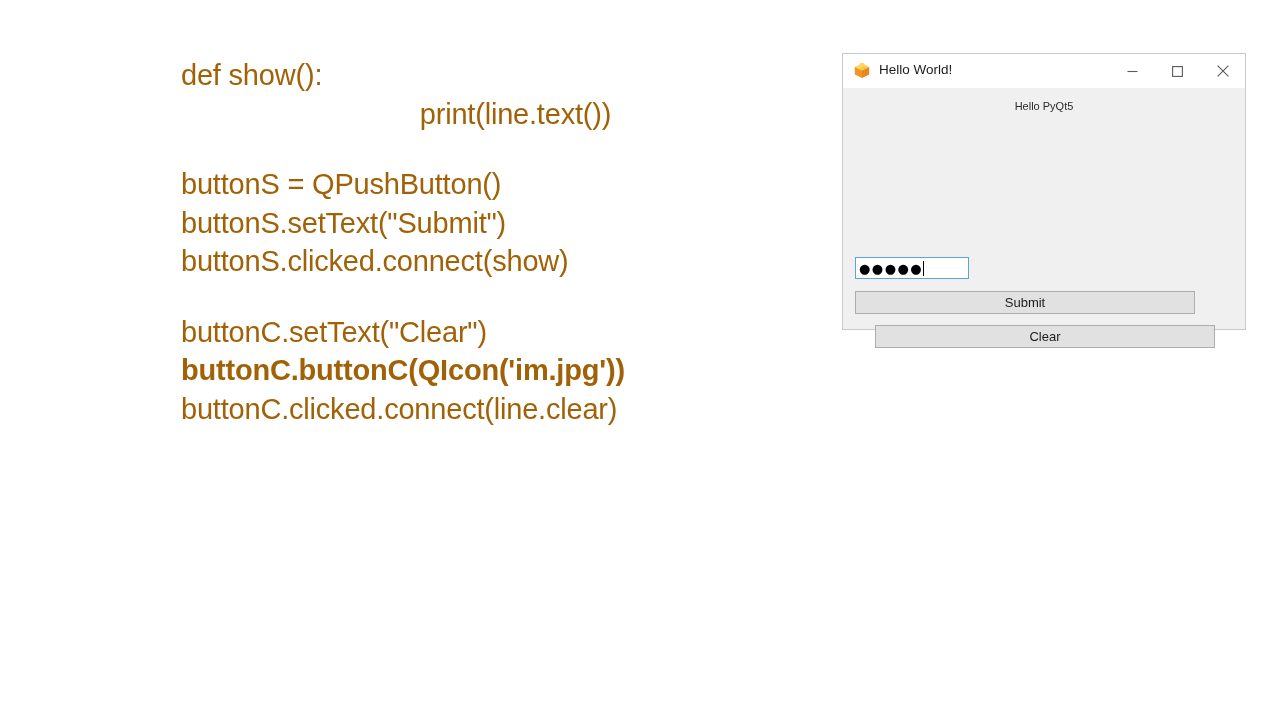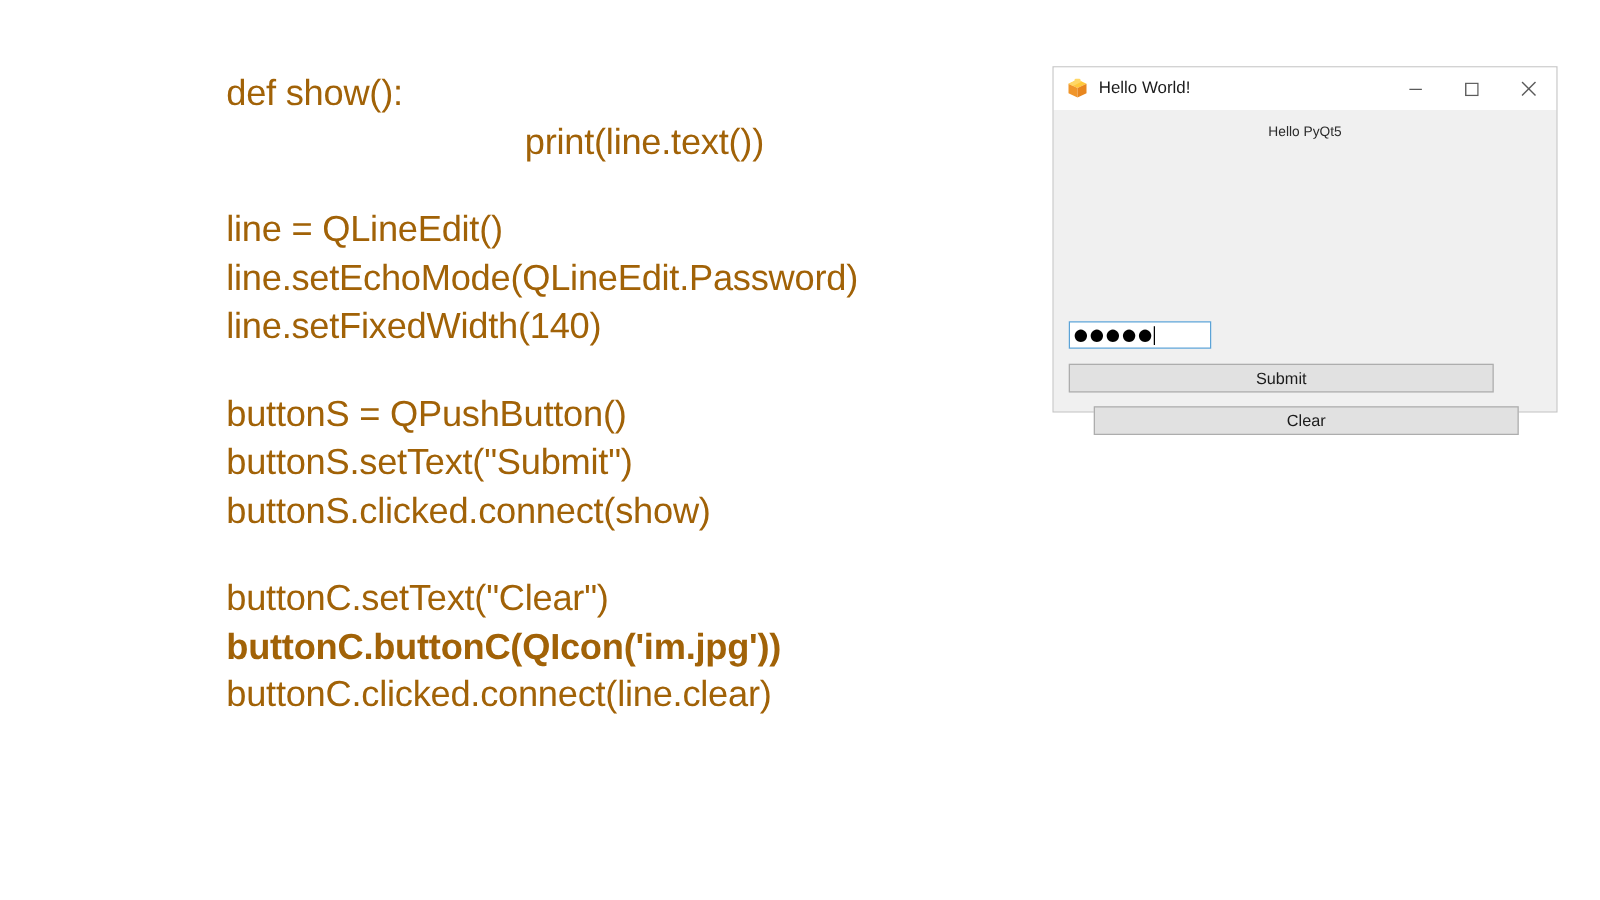--- a/index.html
+++ b/index.html
@@ -167,25 +167,20 @@
 </head>
 <body>
 
 <div class="code-area">
 
   <div class="code-block">
     <div class="code-line">def show():</div>
     <div class="code-line indent">print(line.text())</div>
   </div>
 
-  <div class="code-block">
-    <div class="code-line">line = QLineEdit()</div>
-    <div class="code-line">line.setEchoMode(QLineEdit.Password)</div>
-    <div class="code-line">line.setFixedWidth(140)</div>
-  </div>
 
   <div class="code-block">
     <div class="code-line">buttonS = QPushButton()</div>
     <div class="code-line">buttonS.setText("Submit")</div>
     <div class="code-line">buttonS.clicked.connect(show)</div>
   </div>
 
   <div class="code-block">
     <div class="code-line">buttonC.setText("Clear")</div>
     <div class="code-line bold">buttonC.buttonC(QIcon('im.jpg'))</div>

